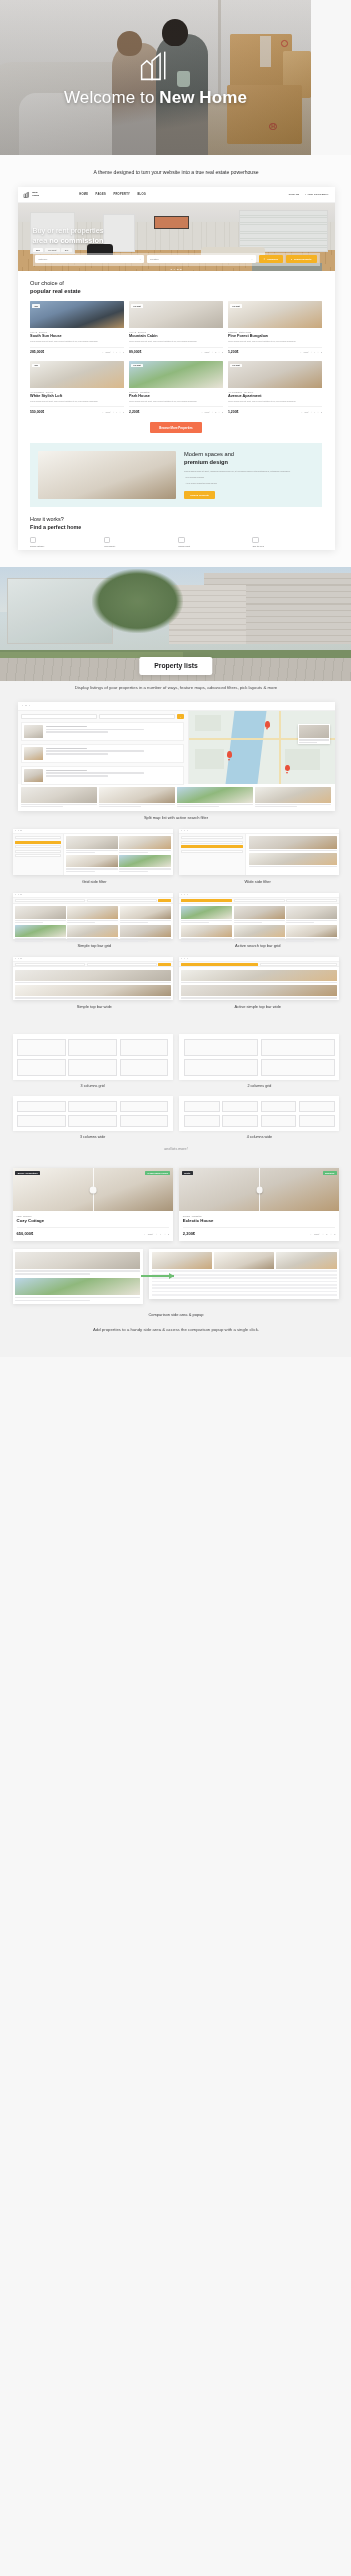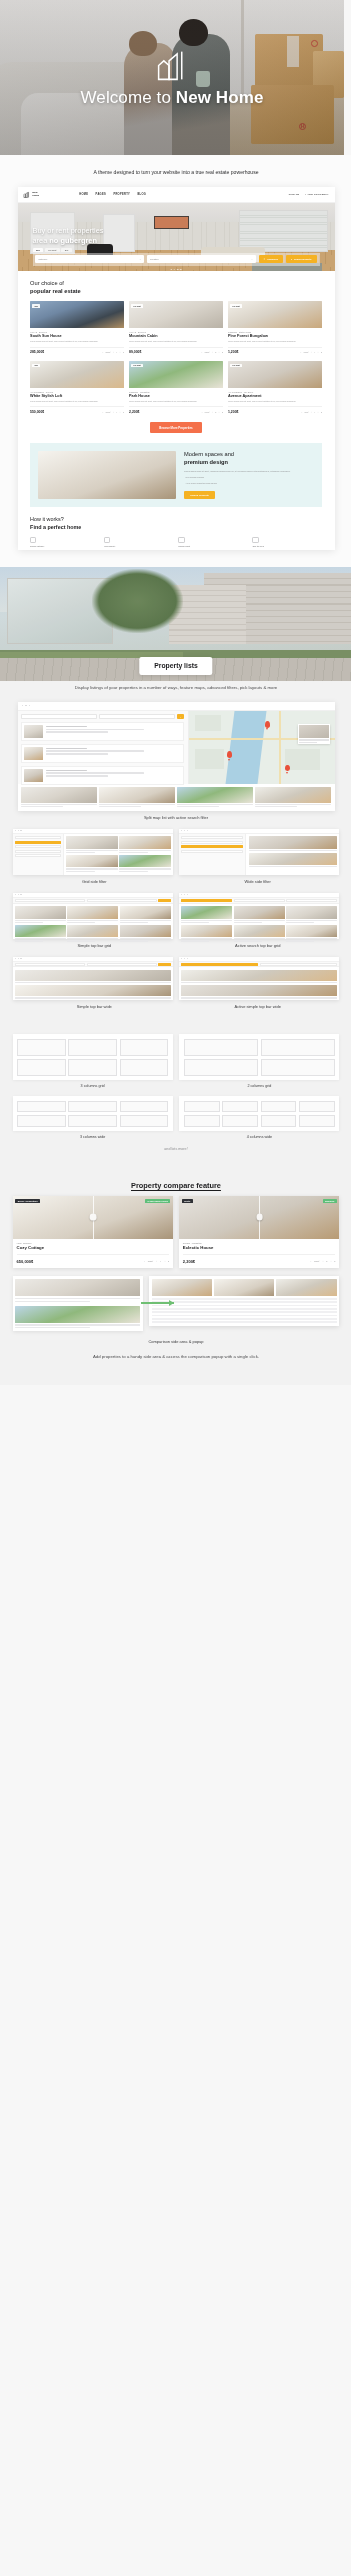--- a/index.html
+++ b/index.html
@@ -6,21 +6,21 @@
   body {
     width:352px;
     font-family:"Liberation Sans", sans-serif;
     background:#f7f7f7;
     color:#1d1d1f;
     -webkit-font-smoothing:antialiased;
   }
 
   
   .hero{
-    position:relative;height:155px;width:344px;overflow:hidden;
+    position:relative;height:155px;width:311px;overflow:hidden;
     background:linear-gradient(175deg,#e8e6e4 0%,#dedbd8 40%,#cfc9c3 100%);
   }
   .hero-photo{position:absolute;inset:0;}
   .h-wall{position:absolute;left:0;top:0;width:100%;height:62%;
     background:linear-gradient(180deg,#e9e7e5,#e2e0dd);}
   .h-floor{position:absolute;left:0;bottom:0;width:100%;height:38%;
     background:linear-gradient(180deg,#cfbfa8,#bda888);}
   .h-couch{position:absolute;left:-11.4px;bottom:0;width:52%;height:60%;
     background:linear-gradient(160deg,#e4e1dc,#cfcbc5);border-radius:23px 34px 0 0;}
   .h-couch2{position:absolute;left:6%;bottom:0;width:36%;height:40%;
@@ -386,21 +386,21 @@
           <div class="mh-door2"></div>
           <div class="mh-pic"></div>
         <div class="mh-win"></div>
           <div class="mh-sofa"></div>
           <div class="mh-chair"></div>
           <div class="mh-rug"></div>
       </div>
       <div class="mh-scrim"></div>
       <div class="mock-hero-txt">
         <div>Buy or rent properties</div>
-        <div><span>area </span><b>no gubergren</b></div>
+        <div><span>area </span><b>no commission</b></div>
       </div>
       <div class="mh-tabs">
         <div class="mh-tab on">Buy</div>
         <div class="mh-tab">For Rent</div>
         <div class="mh-tab">Sell</div>
       </div>
       <div class="mh-search">
         <div class="mh-field">
           <span>Category</span>
           <span>⌄</span>
@@ -975,21 +975,20 @@
         </div>
       </div>
       <div class="lay-cap">4 columns wide</div>
     </div>
   </div>
 
   <div class="and-more">and lots more!</div>
 </div>
 
 <div class="band-grey" style="padding-bottom:13.7px;">
-  <div class="section-title underline">Property compare feature</div>
 
   <div class="cmp">
     <div class="cmp-card">
       <div class="cmp-img ph-g">
         <div class="cmp-tag dark">Before / Renovation</div>
         <div class="cmp-tag green">AFTER RENOVATION</div>
         <div class="cmp-slider">
             <div class="cmp-knob"></div>
           </div>
       </div>

